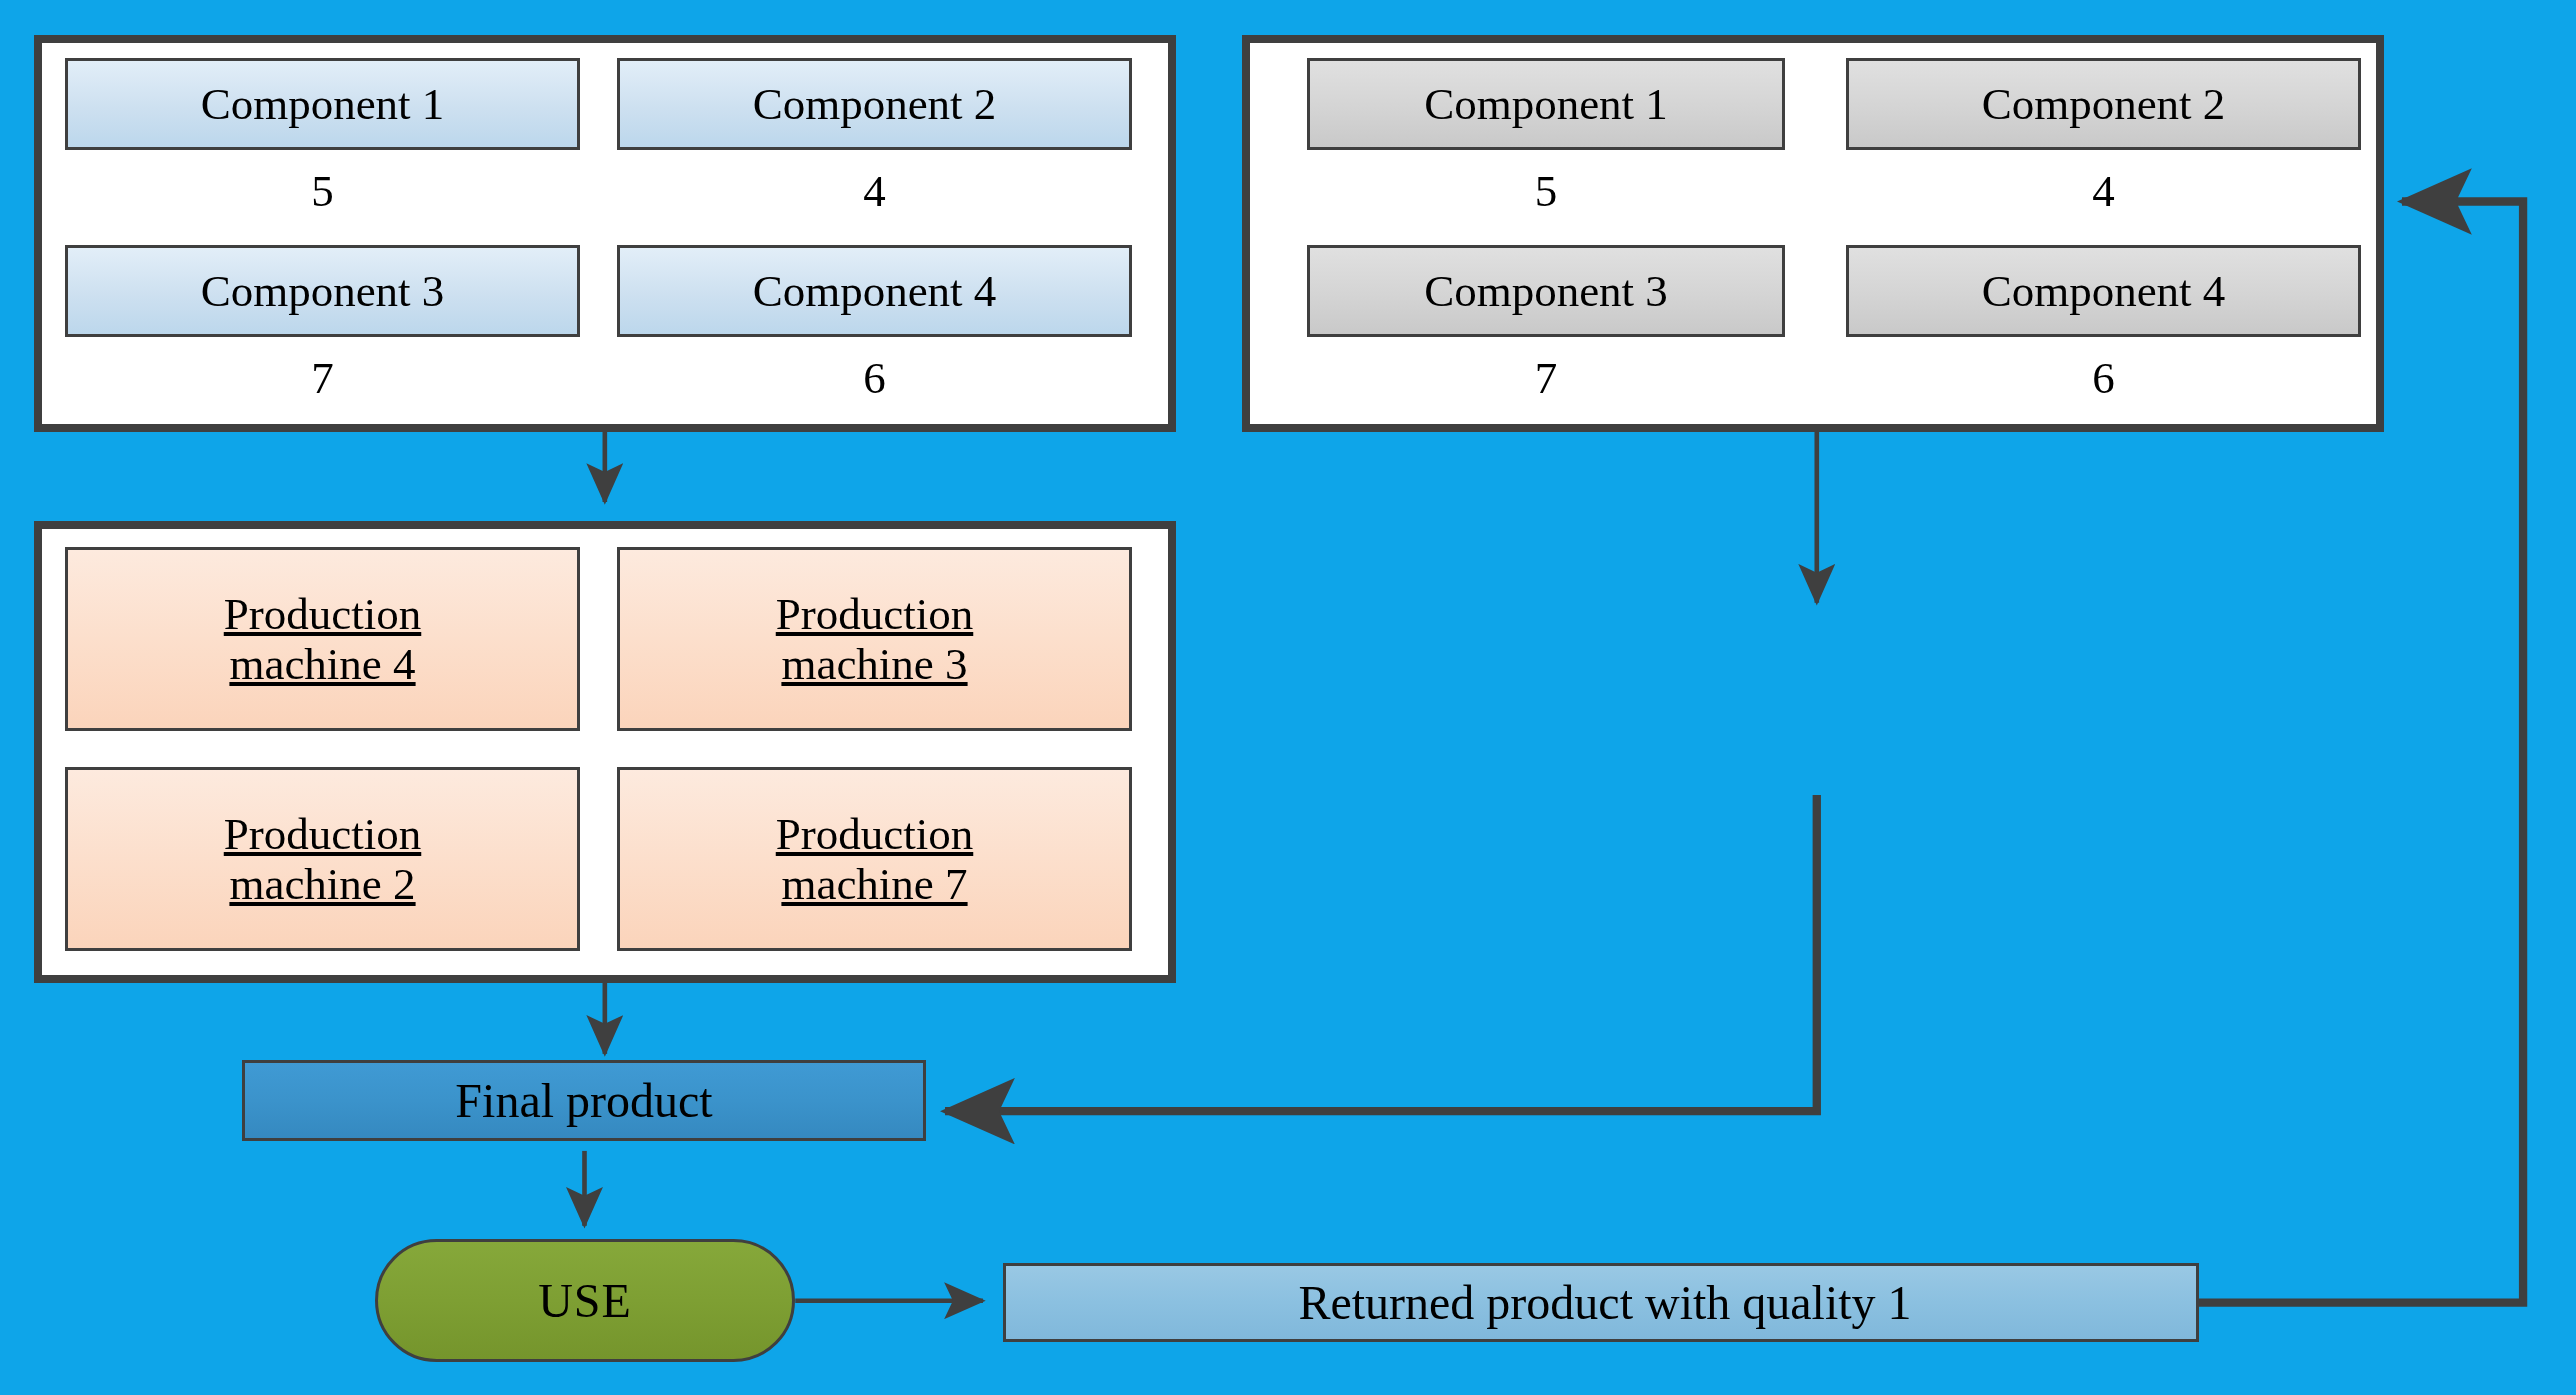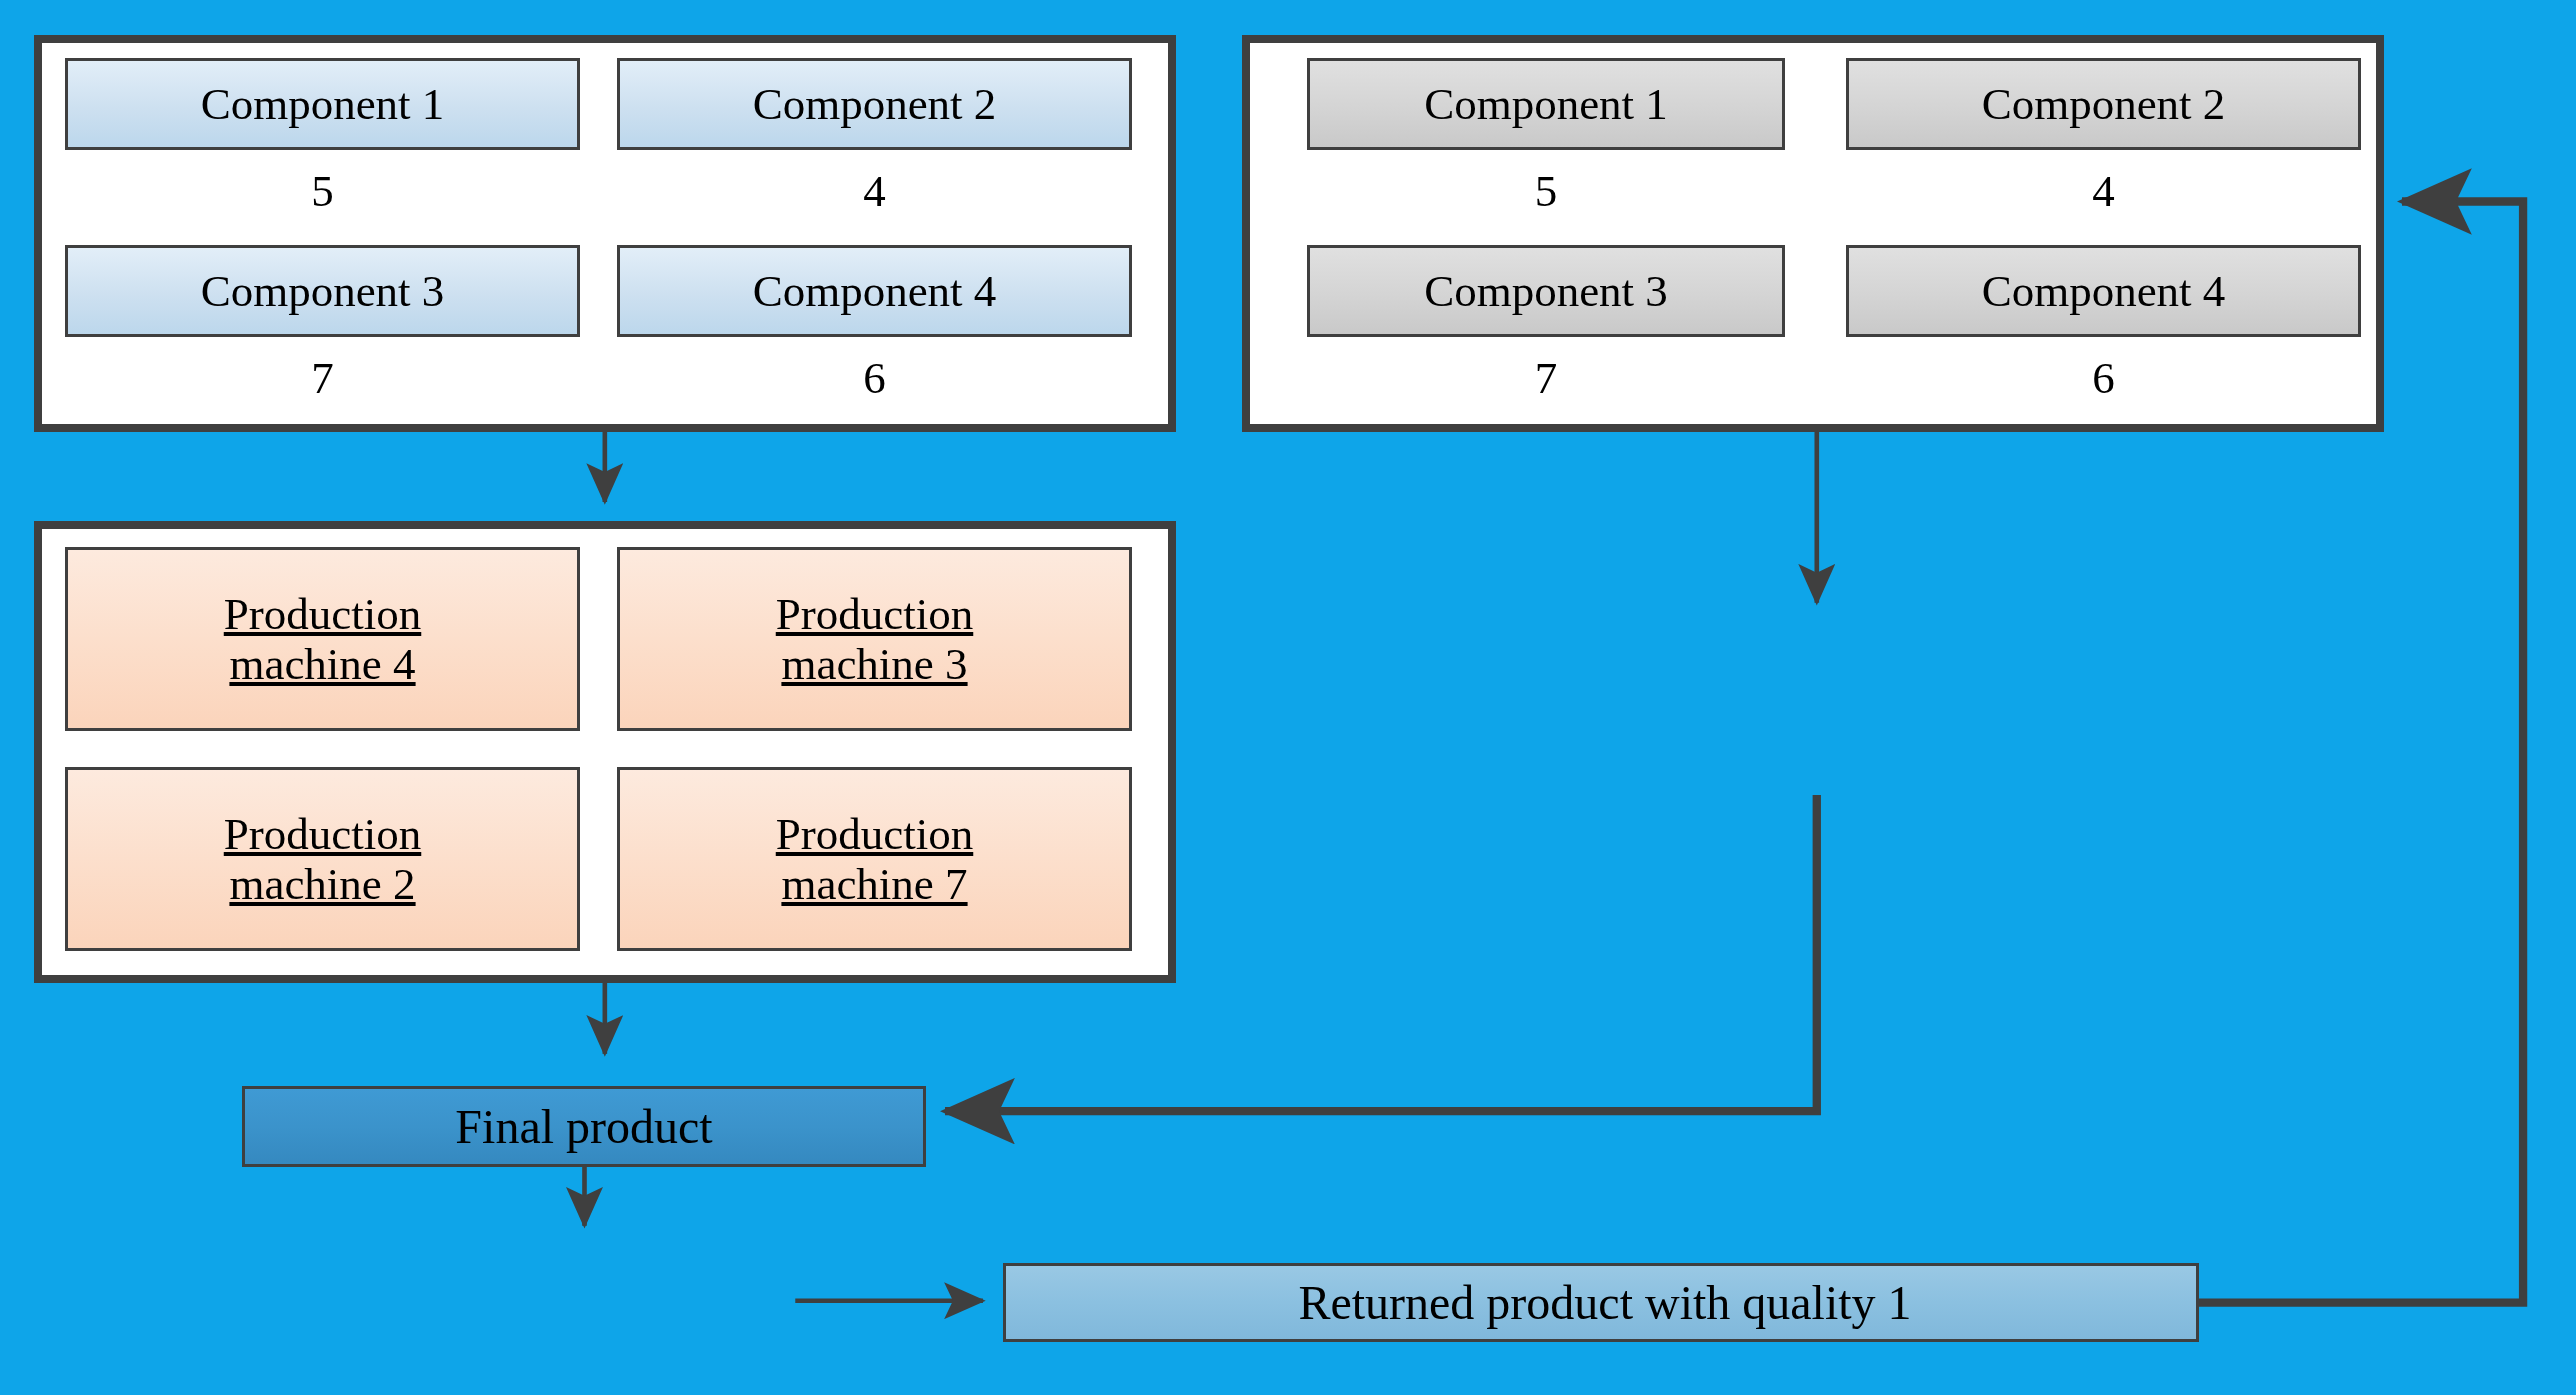--- a/index.html
+++ b/index.html
@@ -205,23 +205,26 @@
     <span>Production</span>
     <span>machine 2</span>
   </div>
 
   <div class="node machine" style="left:617px; top:767px; width:515px; height:184px; flex-direction:column;">
     <span>Production</span>
     <span>machine 7</span>
   </div>
 
 
-  <div class="node final-bar" style="left:242px; top:1086px; width:684px; height:81px;">
+  <div class="node final-bar" style="left:242px; top:1060px; width:684px; height:81px;">
     <span>Final product</span>
   </div>
 
+  <div class="node capsule use-node" style="left:375px; top:1239px; width:420px; height:123px;">
+    <span>USE</span>
+  </div>
 
   <div class="node returned-bar" style="left:1003px; top:1263px; width:1196px; height:79px;">
     <span>Returned product with quality 1</span>
   </div>
 
 </div>
 
 
 </body></html>

